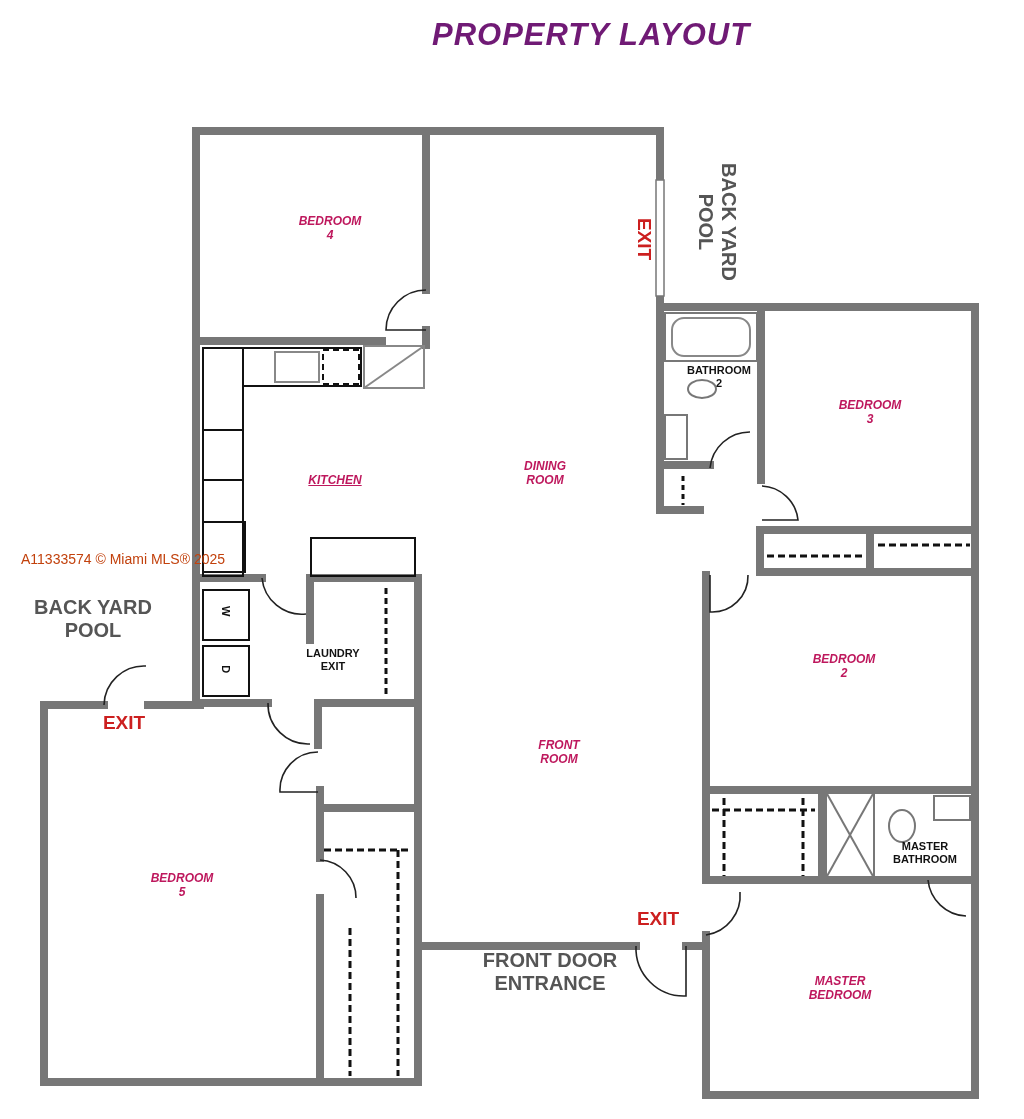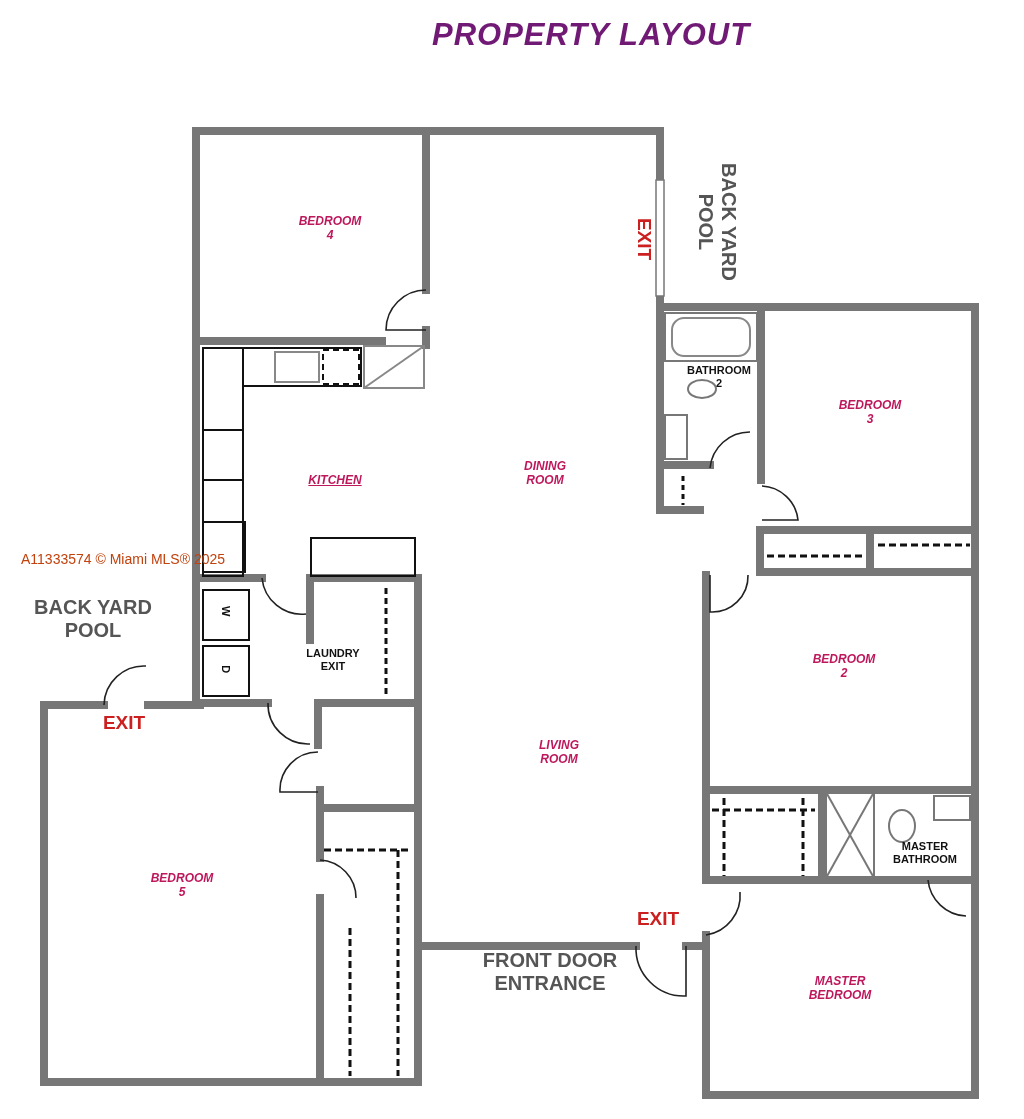--- a/index.html
+++ b/index.html
@@ -141,21 +141,21 @@
 <div class="lbl room" style="left:480px;top:428px;width:130px;margin-top:32px;">DINING
 ROOM</div>
 <div class="lbl xs" style="left:680px;top:364px;width:78px;">BATHROOM
 2</div>
 <div class="lbl room" style="left:800px;top:399px;width:140px;">BEDROOM
 3</div>
 <div class="lbl xs" style="left:298px;top:647px;width:70px;">LAUNDRY
 EXIT</div>
 <div class="lbl room" style="left:774px;top:653px;width:140px;">BEDROOM
 2</div>
-<div class="lbl room" style="left:494px;top:739px;width:130px;">LIVING
+<div class="lbl room" style="left:494px;top:739px;width:130px;">FRONT
 ROOM</div>
 <div class="lbl xs" style="left:880px;top:840px;width:90px;">MASTER
 BATHROOM</div>
 <div class="lbl room" style="left:112px;top:872px;width:140px;">BEDROOM
 5</div>
 <div class="lbl room" style="left:770px;top:975px;width:140px;">MASTER
 BEDROOM</div>
 
 <div class="lbl xs" style="left:218px;top:605px;width:16px;transform:rotate(90deg);">W</div>
 <div class="lbl xs" style="left:218px;top:663px;width:16px;transform:rotate(90deg);">D</div>

